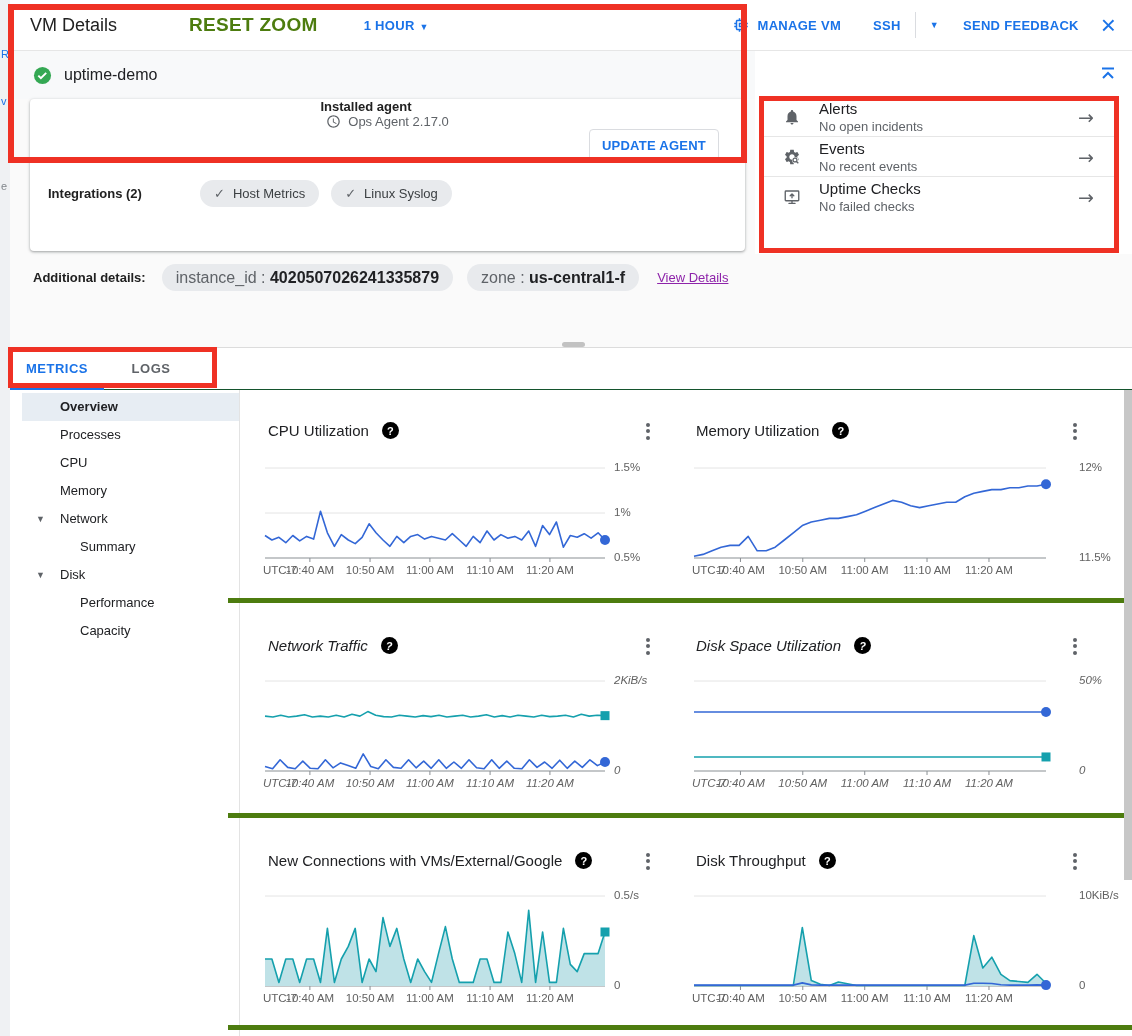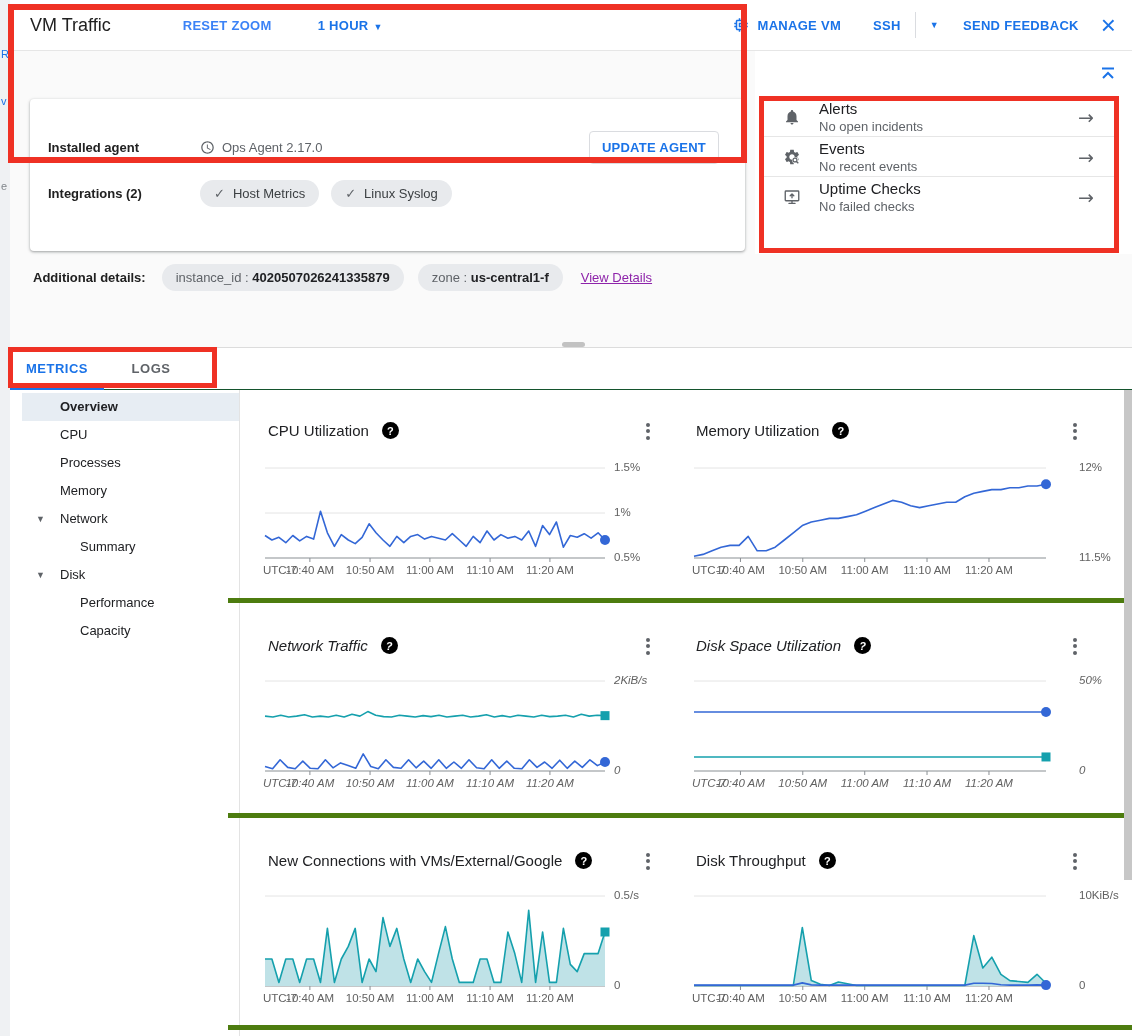--- a/index.html
+++ b/index.html
@@ -9,42 +9,42 @@
            margin:0 auto; }
 
   
   .bg-strip { position:absolute; left:0; top:0; width:10px; height:100%; background:#eff1f3; overflow:hidden; }
   .bg-strip span { position:absolute; left:1px; font-size:11px; }
 
   
   .hdr { position:absolute; left:10px; right:0; top:0; height:51px; background:#fff;
          border-bottom:1px solid #e6e6e6; display:flex; align-items:center; }
   .hdr-title { font-size:18px; color:#212121; margin-left:20px; }
-  .hdr-btn { font-size:13px; font-weight:700; letter-spacing:.3px; color:#3b82f6; margin-left:72px; cursor:pointer; }
+  .hdr-btn { font-size:19px; font-weight:700; letter-spacing:.3px; color:#4d7c0f; margin-left:72px; cursor:pointer; }
   .hdr-range { font-size:13px; font-weight:700; letter-spacing:.3px; color:#1a73e8; margin-left:46px; cursor:pointer; }
   .caret { font-size:9px; margin-left:5px; }
   .hdr-right { margin-left:auto; display:flex; align-items:center; margin-right:10px; }
   .hdr-link { display:flex; align-items:center; font-size:13px; font-weight:700; letter-spacing:.3px;
               color:#1a73e8; cursor:pointer; white-space:nowrap; }
   .hdr-link svg { margin-right:8px; }
   .vdiv { width:1px; height:26px; background:#dadce0; margin:0 14px; }
   .close-x { font-size:26px; color:#1a73e8; font-weight:400; margin-left:22px; margin-right:6px;
              line-height:1; cursor:pointer; }
 
   
   .right-col-bg { position:absolute; left:755px; right:0; top:51px; height:203px; background:#fff; }
   .status-row { position:absolute; left:10px; width:745px; top:51px; height:48px; background:#f8f9fa;
                 display:flex; align-items:center; }
   .vm-name { font-size:16px; color:#202124; margin-left:12px; }
   .check-circle { margin-left:23px; width:19px; height:19px; }
 
   .agent-card { position:absolute; left:30px; top:99px; width:715px; height:152px; background:#fff;
                 border-radius:4px; box-shadow:0 1px 2px rgba(60,64,67,.3),0 1px 3px 1px rgba(60,64,67,.15); }
   .card-row { position:absolute; left:0; right:0; display:flex; align-items:center; }
-  .row-agent { top:16px; height:64px; }
+  .row-agent { top:0; height:64px;flex-direction:column; }
   .row-integr { top:64px; height:60px; }
   .card-label { width:170px; padding-left:18px; font-size:13px; font-weight:700; color:#212121; }
   .agent-val { display:flex; align-items:center; font-size:13px; color:#5f6368; }
   .agent-val svg { margin-right:7px; }
   .update-btn { margin-left:auto; margin-right:26px; font-size:13px; font-weight:700; letter-spacing:.25px;
                 color:#1a73e8; background:#fff; border:1px solid #dadce0; border-radius:4px;
                 padding:8px 12px; cursor:pointer; }
   .chip-row { display:flex; gap:12px; }
   .chip { display:flex; align-items:center; background:#e8eaed; border-radius:14px; height:27px;
           padding:0 14px; font-size:13px; color:#3c4043; }
@@ -59,21 +59,21 @@
   .side-txt { margin-left:14px; }
   .side-title { font-size:15px; color:#202124; line-height:19px; }
   .side-sub { font-size:13px; color:#5f6368; line-height:17px; }
   .side-arrow { margin-left:auto; margin-right:22px; font-size:19px; color:#5f6368;
                 font-family:"DejaVu Sans",sans-serif; }
 
   
   .addl { position:absolute; left:33px; top:264px; display:flex; align-items:center; }
   .addl-label { font-size:13px; font-weight:700; color:#212121; margin-right:16px; }
   .addl-chip { background:#e8eaed; border-radius:14px; height:27px; display:flex; align-items:center;
-               padding:0 14px; font-size:13px; color:#5f6368; margin-right:14px; }
+               padding:0 14px; font-size:16px; color:#5f6368; margin-right:14px; }
   .addl-chip b { color:#202124; }
   .view-link { font-size:13px; color:#8e24aa; text-decoration:underline; cursor:pointer; margin-left:4px; }
 
   
   .mid-divider { position:absolute; left:10px; right:0; top:347px; border-top:1px solid #dcdcdc; }
   .drag-handle { position:absolute; left:562px; top:342px; width:23px; height:5px; background:#c2c2c2;
                  border-radius:3px; cursor:row-resize; }
 
   
   .metrics { position:absolute; left:10px; right:0; top:348px; bottom:0; background:#fff; }
@@ -131,21 +131,21 @@
 
 <div id="stage">
 
   <div class="bg-strip">
     <span style="top:48px;color:#1a73e8">R</span>
     <span style="top:95px;color:#1a73e8">v</span>
     <span style="top:180px;color:#80868b">e</span>
   </div>
 
   <div class="hdr">
-    <div class="hdr-title">VM Traffic</div>
+    <div class="hdr-title">VM Details</div>
     <div class="hdr-btn">RESET ZOOM</div>
     <div class="hdr-range">
       <span>1 HOUR</span><span class="caret">▼</span>
     </div>
     <div class="hdr-right">
       <div class="hdr-link">
         <svg width="18" height="18" viewBox="0 0 24 24" fill="#1a73e8">
             <path d="M15 9H9v6h6V9zm-2 4h-2v-2h2v2zm8-2V9h-2V7c0-1.1-.9-2-2-2h-2V3h-2v2h-2V3H9v2H7c-1.1 0-2 .9-2 2v2H3v2h2v2H3v2h2v2c0 1.1.9 2 2 2h2v2h2v-2h2v2h2v-2h2c1.1 0 2-.9 2-2v-2h2v-2h-2v-2h2zm-4 6H7V7h10v10z"></path>
           </svg>
         <span>MANAGE VM</span>
@@ -165,20 +165,27 @@
   </div>
 
   <div class="right-col-bg"></div>
   <div class="collapse-ic">
     <svg width="20" height="20" viewBox="0 0 20 20" fill="none" stroke="#1a73e8" stroke-width="2">
         <path d="M4 4.5h12"></path>
         <path d="M5 14l5-5 5 5"></path>
       </svg>
   </div>
 
+  <div class="status-row">
+    <svg class="check-circle" viewBox="0 0 20 20">
+      <circle cx="10" cy="10" r="9" fill="#34a853"></circle>
+      <path d="M5.6 10.2l2.7 2.7 5.6-5.6" fill="none" stroke="#fff" stroke-width="2"></path>
+    </svg>
+    <span class="vm-name">uptime-demo</span>
+  </div>
 
   <div class="agent-card">
     <div class="card-row row-agent">
       <div class="card-label">Installed agent</div>
       <div class="agent-val">
         <svg width="15" height="15" viewBox="0 0 24 24" fill="#5f6368">
             <path d="M11.99 2C6.47 2 2 6.48 2 12s4.47 10 9.99 10C17.52 22 22 17.52 22 12S17.52 2 11.99 2zM12 20c-4.42 0-8-3.58-8-8s3.58-8 8-8 8 3.58 8 8-3.58 8-8 8zm.5-13H11v6l5.25 3.15.75-1.23-4.5-2.67z"></path>
           </svg>
         <span>Ops Agent 2.17.0</span>
       </div>
@@ -259,22 +266,22 @@
   <div class="mid-divider"></div>
 
   <div class="metrics">
     <div class="tabbar">
       <div class="tab active">METRICS</div>
       <div class="tab">LOGS</div>
     </div>
 
     <div class="sidebar">
       <div class="nav-item selected">Overview</div>
+      <div class="nav-item">Processes</div>
       <div class="nav-item">CPU</div>
-      <div class="nav-item">Processes</div>
       <div class="nav-item">Memory</div>
       <div class="nav-item">
         <span class="nav-arrow">▼</span>
         <span>Network</span>
       </div>
       <div class="nav-item child">Summary</div>
       <div class="nav-item">
         <span class="nav-arrow">▼</span>
         <span>Disk</span>
       </div>

